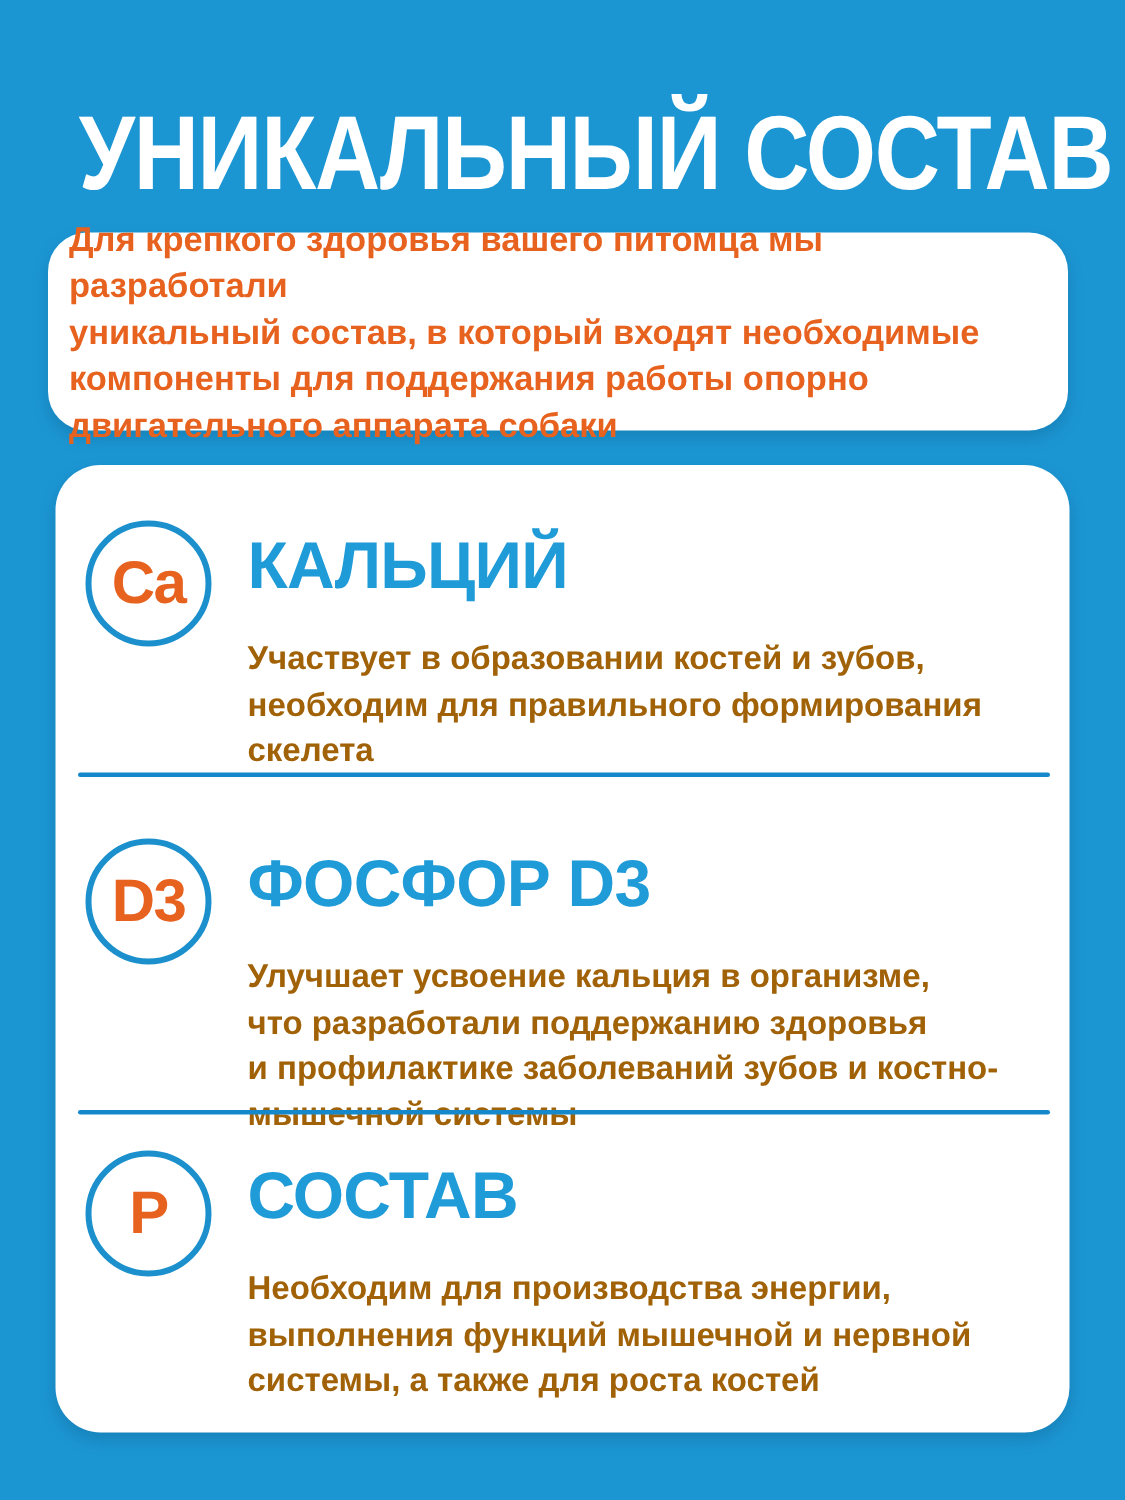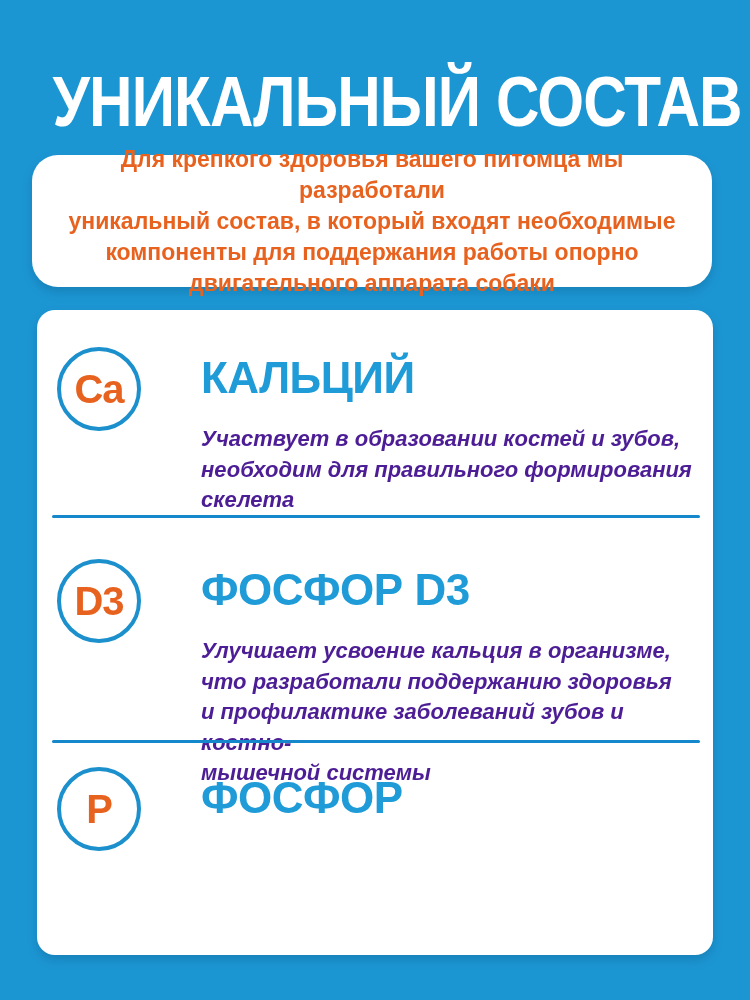--- a/index.html
+++ b/index.html
@@ -42,30 +42,29 @@
     justify-content: center;
     box-sizing: border-box;
     padding: 0 14px;
   }
   .intro-text {
     margin: 0;
     color: #e8621f;
     font-size: 23px;
     font-weight: bold;
     line-height: 31px;
-    text-align: center;
     white-space: pre-line;
   }
   
   .main-card {
     position: absolute;
     left: 37px; top: 310px;
     width: 676px; height: 645px;
     background: #ffffff;
-    border-radius: 18px;
+    border-radius: 30px;
     box-shadow: 0 5px 10px rgba(10, 70, 110, 0.25);
   }
   .section {
     position: absolute;
     left: 20px;
     width: 646px;
     display: flex;
     gap: 24px;
     align-items: flex-start;
   }
@@ -82,38 +81,37 @@
     display: flex;
     align-items: center;
     justify-content: center;
   }
   .badge span {
     color: #e8621f;
     font-size: 40px;
     font-weight: bold;
     letter-spacing: -1px;
   }
-  .section-content { padding-top: 6px; min-width: 0; margin-left: 36px; }
+  .section-content { padding-top: 6px; min-width: 0; }
   .section-title {
     margin: 0;
     color: #1f9bd8;
     font-size: 44px;
     line-height: 1.12;
     font-weight: bold;
     letter-spacing: -0.5px;
     white-space: nowrap;
   }
   .section-desc {
     margin: 22px 0 0 0;
-    color: #4c1d95;
+    color: #a16207;
     font-size: 22px;
     font-weight: bold;
     line-height: 30.5px;
     white-space: pre-line;
-    font-style: italic;
   }
   .divider {
     position: absolute;
     left: 15px;
     width: 648px;
     height: 3px;
     border-radius: 2px;
     background: #1588cb;
   }
   .divider-1 { top: 205px; }
@@ -162,18 +160,21 @@
       </div>
     </div>
 
     <div class="divider divider-2"></div>
 
     <div class="section section-3">
       <div class="badge">
         <span>P</span>
       </div>
       <div class="section-content">
-        <h2 class="section-title">ФОСФОР</h2>
+        <h2 class="section-title">СОСТАВ</h2>
+        <p class="section-desc">Необходим для производства энергии,
+выполнения функций мышечной и нервной
+системы, а также для роста костей</p>
       </div>
     </div>
 
   </div>
 </div>
 
 </body></html>

